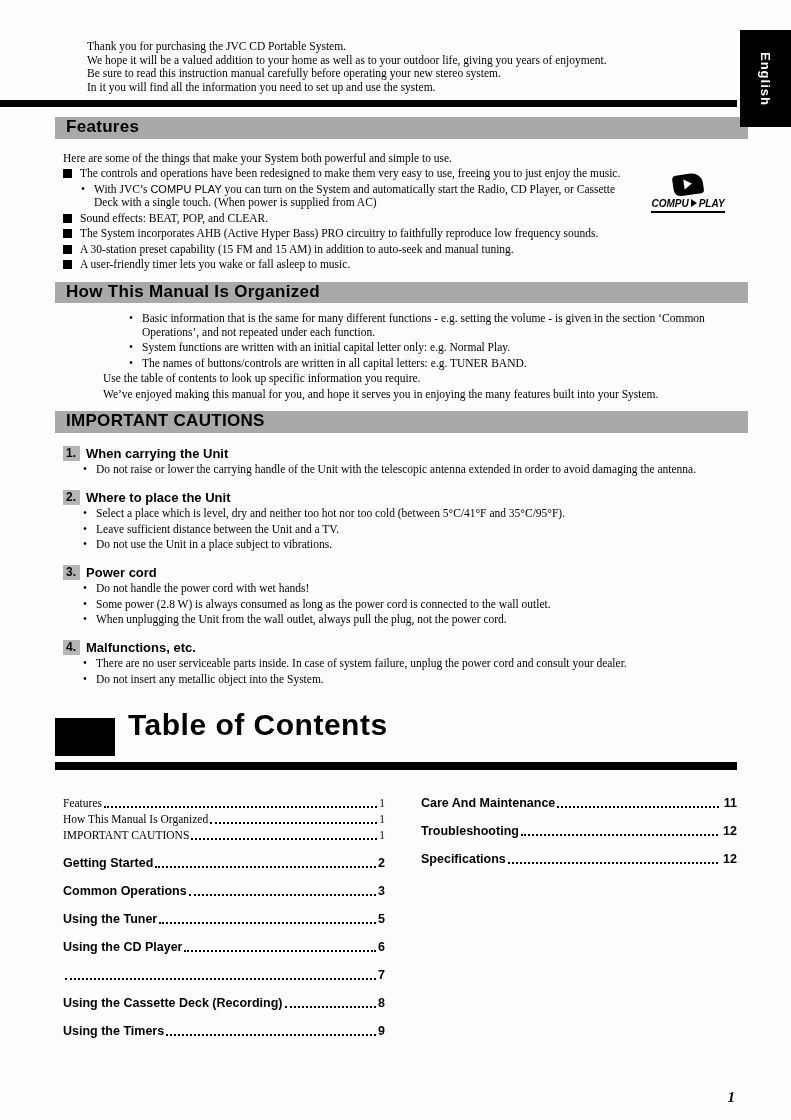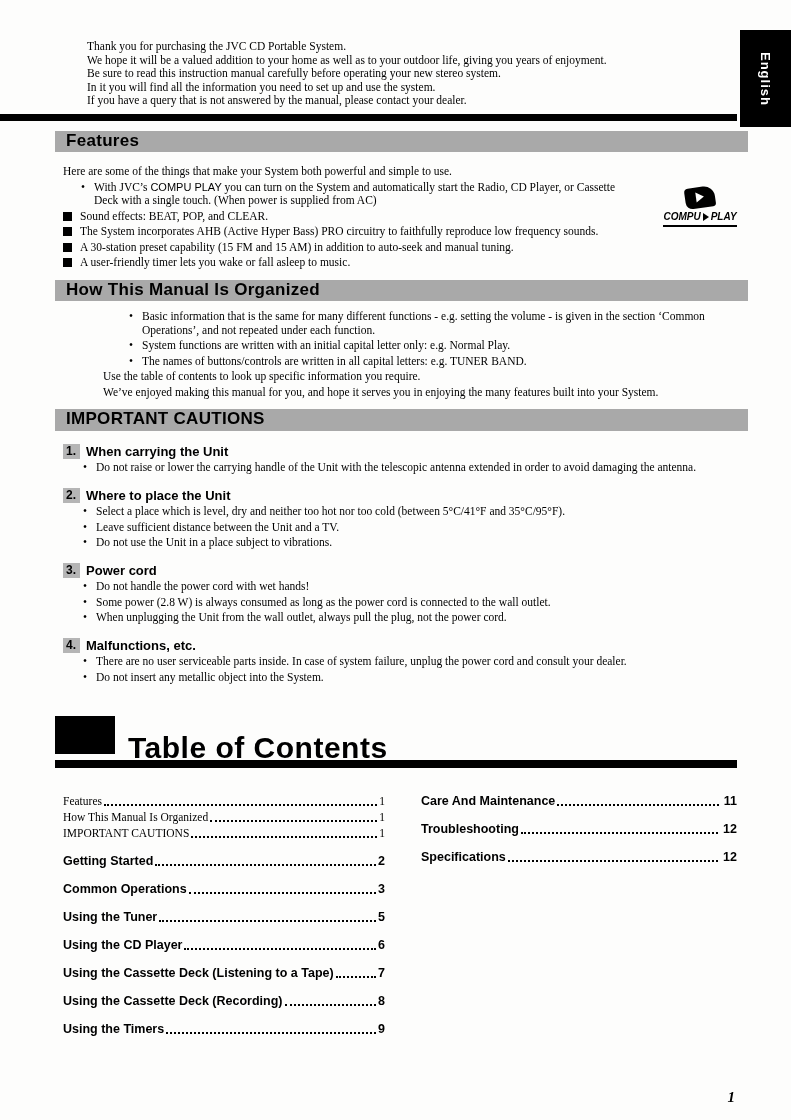--- a/index.html
+++ b/index.html
@@ -42,21 +42,21 @@
   .sq-text{flex:1;}
 
   .dot-item{display:flex;margin-top:2px;margin-left:18px;}
   .dot{flex:none;width:13px;}
   .dot::before{content:"\2022";}
   .dot-text{flex:1;}
   .compu-sub .dot-text{padding-right:108px;}
   .bold-sans{font-family:"Liberation Sans",sans-serif;font-weight:normal;font-size:11px;}
 
   
-  .compu-logo{position:absolute;top:22px;right:0;width:74px;text-align:center;}
+  .compu-logo{position:absolute;top:22px;right:12px;width:74px;text-align:center;}
   .logo-mark{
     width:30px;height:21px;background:#000;border-radius:4px 11px 3px 7px;
     position:relative;transform:rotate(-8deg);margin:0 auto 2px auto;
   }
   .logo-mark::after{
     content:"";position:absolute;left:11px;top:5px;width:0;height:0;
     border-left:8px solid #fff;border-top:5px solid transparent;border-bottom:5px solid transparent;
   }
   .logo-text{
     display:flex;align-items:center;justify-content:center;gap:2px;
@@ -74,21 +74,21 @@
   .caution-head{display:flex;align-items:center;}
   .num-box{
     background:#b5b5b5;font-family:"Liberation Sans",sans-serif;font-weight:bold;
     font-size:12px;padding:1px 4px 1px 3px;margin-right:6px;
   }
   .caution-title{font-family:"Liberation Sans",sans-serif;font-weight:bold;font-size:13px;}
   .caution .dot-item{margin-left:20px;}
   .caution .dot-item:first-of-type{margin-top:4px;}
 
   
-  .toc-heading{display:flex;align-items:flex-end;margin:32px 0 0 -8px;}
+  .toc-heading{display:flex;align-items:flex-start;margin:32px 0 0 -8px;}
   .toc-square{width:60px;height:38px;background:#000;margin-right:13px;}
   .toc-title{font-family:"Liberation Sans",sans-serif;font-weight:bold;font-size:30px;letter-spacing:.5px;}
   .toc-rule{margin:6px 0 0 -8px;width:682px;height:8px;background:#000;}
 
   .toc-cols{display:flex;margin-top:26px;}
   .toc-left{flex:0 0 322px;margin-right:36px;}
   .toc-right{flex:1;}
 
   .toc-row{display:flex;align-items:flex-end;}
   .leader{flex:1;border-bottom:2px dotted #000;margin:0 2px 3px 2px;}
@@ -115,32 +115,35 @@
     <span>English</span>
   </div>
 
   <div class="content">
 
     <div class="intro">
       <div class="intro-line">Thank you for purchasing the JVC CD Portable System.</div>
       <div class="intro-line">We hope it will be a valued addition to your home as well as to your outdoor life, giving you years of enjoyment.</div>
       <div class="intro-line">Be sure to read this instruction manual carefully before operating your new stereo system.</div>
       <div class="intro-line">In it you will find all the information you need to set up and use the system.</div>
-      <div class="intro-line">If you have a query that is not answered by the manual, please contact your dealer.</div>
     </div>
 
     <div class="top-rule"></div>
 
     <div class="section-bar">
       <span>Features</span>
     </div>
 
     <div class="features-body">
       <div class="lead">Here are some of the things that make your System both powerful and simple to use.</div>
 
+      <div class="sq-item">
+        <span class="sq"></span>
+        <span class="sq-text">The controls and operations have been redesigned to make them very easy to use, freeing you to just enjoy the music.</span>
+      </div>
 
       <div class="dot-item compu-sub">
         <span class="dot"></span>
         <span class="dot-text">
           <span>With JVC’s </span><span class="bold-sans">COMPU PLAY</span><span> you can turn on the System and automatically start the Radio, CD Player, or Cassette Deck with a single touch. (When power is supplied from AC)</span>
         </span>
       </div>
 
       <div class="sq-item">
         <span class="sq"></span>
@@ -297,21 +300,20 @@
           <span class="toc-label">Using the Tuner</span>
           <span class="leader"></span>
           <span class="toc-page">5</span>
         </div>
         <div class="toc-row boldrow">
           <span class="toc-label">Using the CD Player</span>
           <span class="leader"></span>
           <span class="toc-page">6</span>
         </div>
         <div class="toc-row boldrow">
-          <span class="toc-label">Using the Cassette Deck (Listening to a Tape)</span>
           <span class="leader"></span>
           <span class="toc-page">7</span>
         </div>
         <div class="toc-row boldrow">
           <span class="toc-label">Using the Cassette Deck (Recording)</span>
           <span class="leader"></span>
           <span class="toc-page">8</span>
         </div>
         <div class="toc-row boldrow">
           <span class="toc-label">Using the Timers</span>

